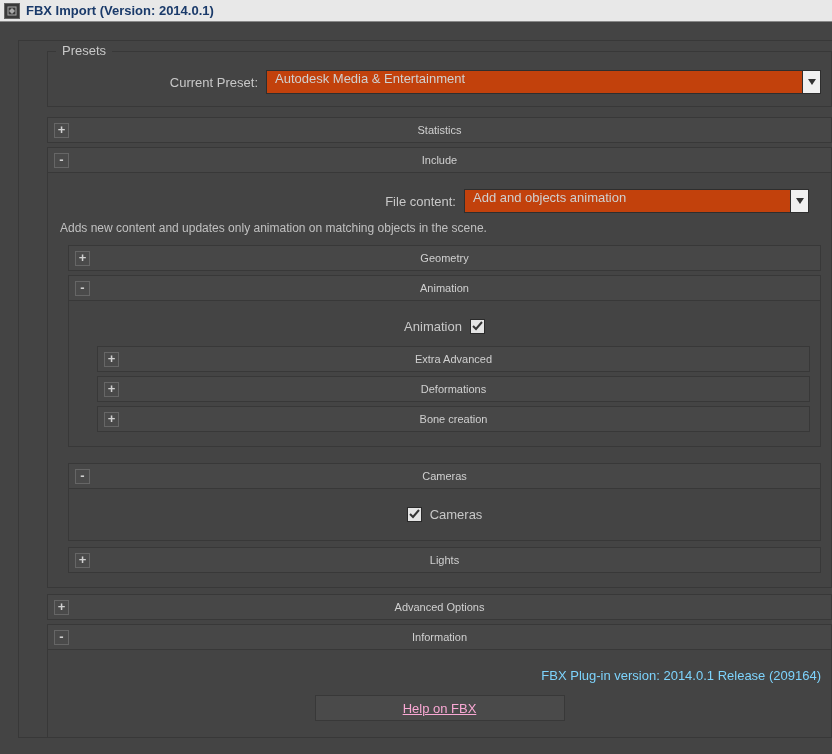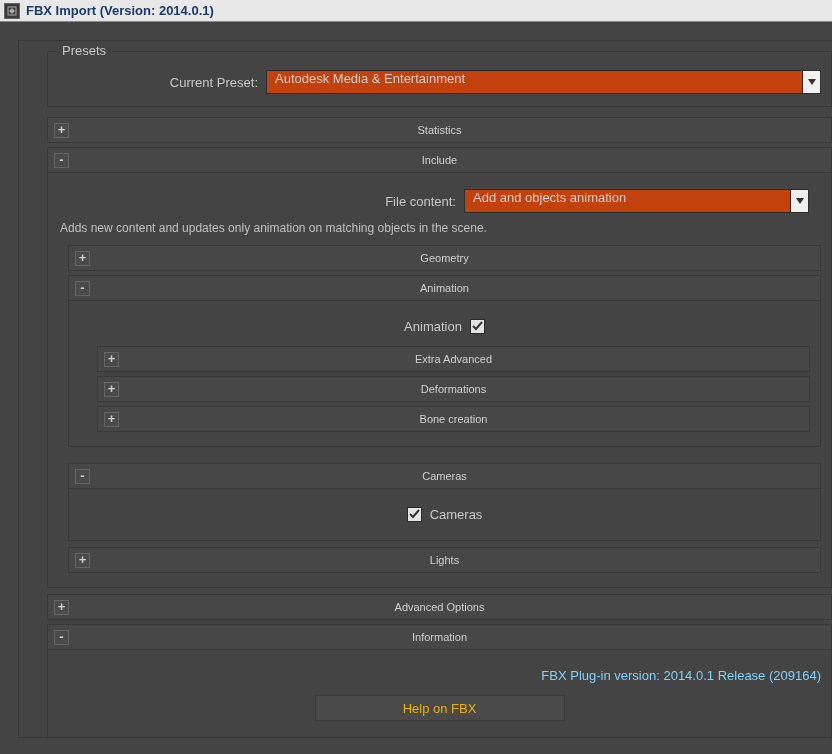--- a/index.html
+++ b/index.html
@@ -177,22 +177,23 @@
   }
   .help-button {
     width: 250px;
     margin: 0 auto 6px auto;
     background: #4a4a4a;
     border: 1px solid #383838;
     height: 26px;
     display: flex;
     align-items: center;
     justify-content: center;
-    color: #eab308;
+    color: #f9a8d4;
     cursor: pointer;
+    text-decoration: underline;
   }
   .bottom-bar {
     display: flex;
     justify-content: space-between;
     padding: 14px 0 0 24px;
   }
   .nested-group {
     margin-top: 4px;
   }
   .group-gap { height: 10px; }

